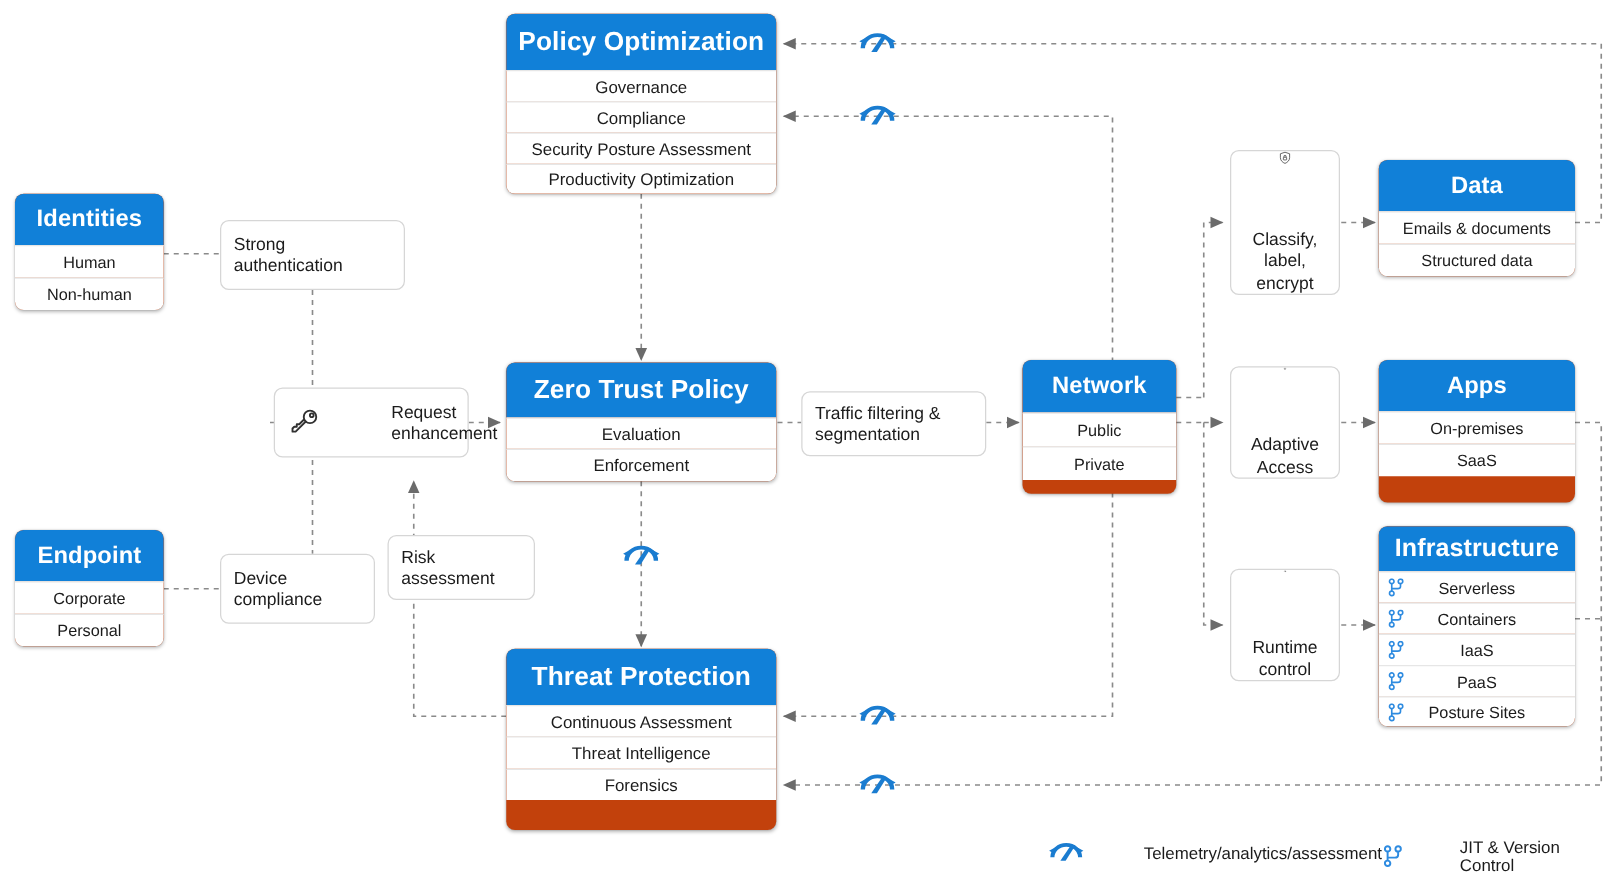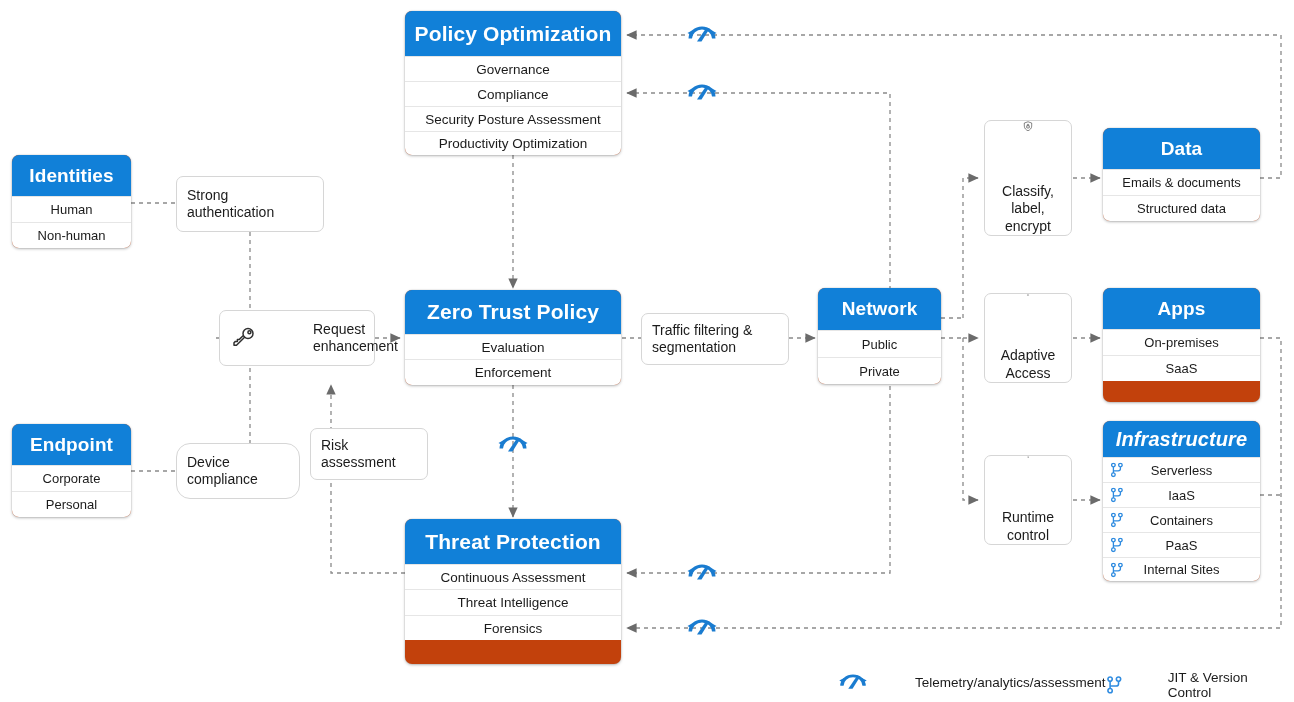--- a/index.html
+++ b/index.html
@@ -238,40 +238,40 @@
     <div class="prow" style="height:26px;">Human</div>
     <div class="prow" style="height:26px;">Non-human</div>
   </div>
 
   <div class="pillar small" style="left:12px;top:424px;width:119px;height:93px;">
     <div class="phead" style="height:41px;">Endpoint</div>
     <div class="prow" style="height:26px;">Corporate</div>
     <div class="prow" style="height:26px;">Personal</div>
   </div>
 
-  <div class="pillar small" style="left:818px;top:288px;width:123px;height:96px;">
+  <div class="pillar small" style="left:818px;top:288px;width:123px;height:107px;">
     <div class="phead" style="height:42px;">Network</div>
     <div class="prow" style="height:27px;">Public</div>
     <div class="prow" style="height:27px;">Private</div>
   </div>
 
   <div class="pillar small" style="left:1103px;top:128px;width:157px;height:93px;">
     <div class="phead" style="height:41px;">Data</div>
     <div class="prow" style="height:26px;">Emails &amp; documents</div>
     <div class="prow" style="height:26px;">Structured data</div>
   </div>
 
   <div class="pillar small" style="left:1103px;top:288px;width:157px;height:114px;">
     <div class="phead" style="height:41px;">Apps</div>
     <div class="prow" style="height:26px;">On-premises</div>
     <div class="prow" style="height:26px;">SaaS</div>
   </div>
 
   <div class="pillar small" style="left:1103px;top:421px;width:157px;height:160px;">
-    <div class="phead" style="height:36px;font-size:20px;font-style:italic;">Infrastructure</div>
+    <div class="phead" style="height:36px;font-size:20px;">Infrastructure</div>
 
     <div class="prow withicon" style="height:25px;">
       <svg class="rowicon" viewBox="0 0 14 15">
         <g fill="none" stroke="#2E8BE0" stroke-width="1.3">
           <circle cx="3.4" cy="2.6" r="1.8"></circle>
             <circle cx="3.4" cy="12.2" r="1.8"></circle>
             <circle cx="10.4" cy="2.6" r="1.8"></circle>
           <path d="M3.4 4.4 L3.4 10.4"></path>
             <path d="M10.4 4.4 L10.4 6.6 Q10.4 8.4 8.2 8.4 L3.4 8.4"></path>
         </g>
@@ -282,34 +282,34 @@
     <div class="prow withicon" style="height:25px;">
       <svg class="rowicon" viewBox="0 0 14 15">
         <g fill="none" stroke="#2E8BE0" stroke-width="1.3">
           <circle cx="3.4" cy="2.6" r="1.8"></circle>
             <circle cx="3.4" cy="12.2" r="1.8"></circle>
             <circle cx="10.4" cy="2.6" r="1.8"></circle>
           <path d="M3.4 4.4 L3.4 10.4"></path>
             <path d="M10.4 4.4 L10.4 6.6 Q10.4 8.4 8.2 8.4 L3.4 8.4"></path>
         </g>
         </svg>
-      <span>IaaS</span>
+      <span>Containers</span>
     </div>
 
     <div class="prow withicon" style="height:25px;">
       <svg class="rowicon" viewBox="0 0 14 15">
         <g fill="none" stroke="#2E8BE0" stroke-width="1.3">
           <circle cx="3.4" cy="2.6" r="1.8"></circle>
             <circle cx="3.4" cy="12.2" r="1.8"></circle>
             <circle cx="10.4" cy="2.6" r="1.8"></circle>
           <path d="M3.4 4.4 L3.4 10.4"></path>
             <path d="M10.4 4.4 L10.4 6.6 Q10.4 8.4 8.2 8.4 L3.4 8.4"></path>
         </g>
         </svg>
-      <span>Containers</span>
+      <span>IaaS</span>
     </div>
 
     <div class="prow withicon" style="height:25px;">
       <svg class="rowicon" viewBox="0 0 14 15">
         <g fill="none" stroke="#2E8BE0" stroke-width="1.3">
           <circle cx="3.4" cy="2.6" r="1.8"></circle>
             <circle cx="3.4" cy="12.2" r="1.8"></circle>
             <circle cx="10.4" cy="2.6" r="1.8"></circle>
           <path d="M3.4 4.4 L3.4 10.4"></path>
             <path d="M10.4 4.4 L10.4 6.6 Q10.4 8.4 8.2 8.4 L3.4 8.4"></path>
@@ -321,29 +321,29 @@
     <div class="prow withicon" style="height:24px;">
       <svg class="rowicon" viewBox="0 0 14 15">
         <g fill="none" stroke="#2E8BE0" stroke-width="1.3">
           <circle cx="3.4" cy="2.6" r="1.8"></circle>
             <circle cx="3.4" cy="12.2" r="1.8"></circle>
             <circle cx="10.4" cy="2.6" r="1.8"></circle>
           <path d="M3.4 4.4 L3.4 10.4"></path>
             <path d="M10.4 4.4 L10.4 6.6 Q10.4 8.4 8.2 8.4 L3.4 8.4"></path>
         </g>
         </svg>
-      <span>Internal Sites</span>
+      <span>Posture Sites</span>
     </div>
   </div>
 
   <div class="cap" style="left:176px;top:176px;width:148px;height:56px;">
     <span class="captext">Strong<br>authentication</span>
   </div>
 
-  <div class="cap" style="left:176px;top:443px;width:124px;height:56px;border-radius:14px;">
+  <div class="cap" style="left:176px;top:443px;width:124px;height:56px;">
     <span class="captext">Device<br>compliance</span>
   </div>
 
   <div class="cap iconleft" style="left:219px;top:310px;width:156px;height:56px;">
     <svg class="capicon" width="26" height="24" viewBox="0 0 26 24">
       <g fill="none" stroke="#303030" stroke-width="1.5" stroke-linecap="round" stroke-linejoin="round">
         <circle cx="17" cy="7.5" r="5"></circle>
         <path d="M13.6 11.2 L5.5 19.3 L3 19.3 L3 16.8 L4.4 15.4 L6.4 15.4 L6.4 13.4 L8.4 13.4 L11.8 10"></path>
         <circle cx="18.4" cy="6.2" r="1.5"></circle>
       </g>

